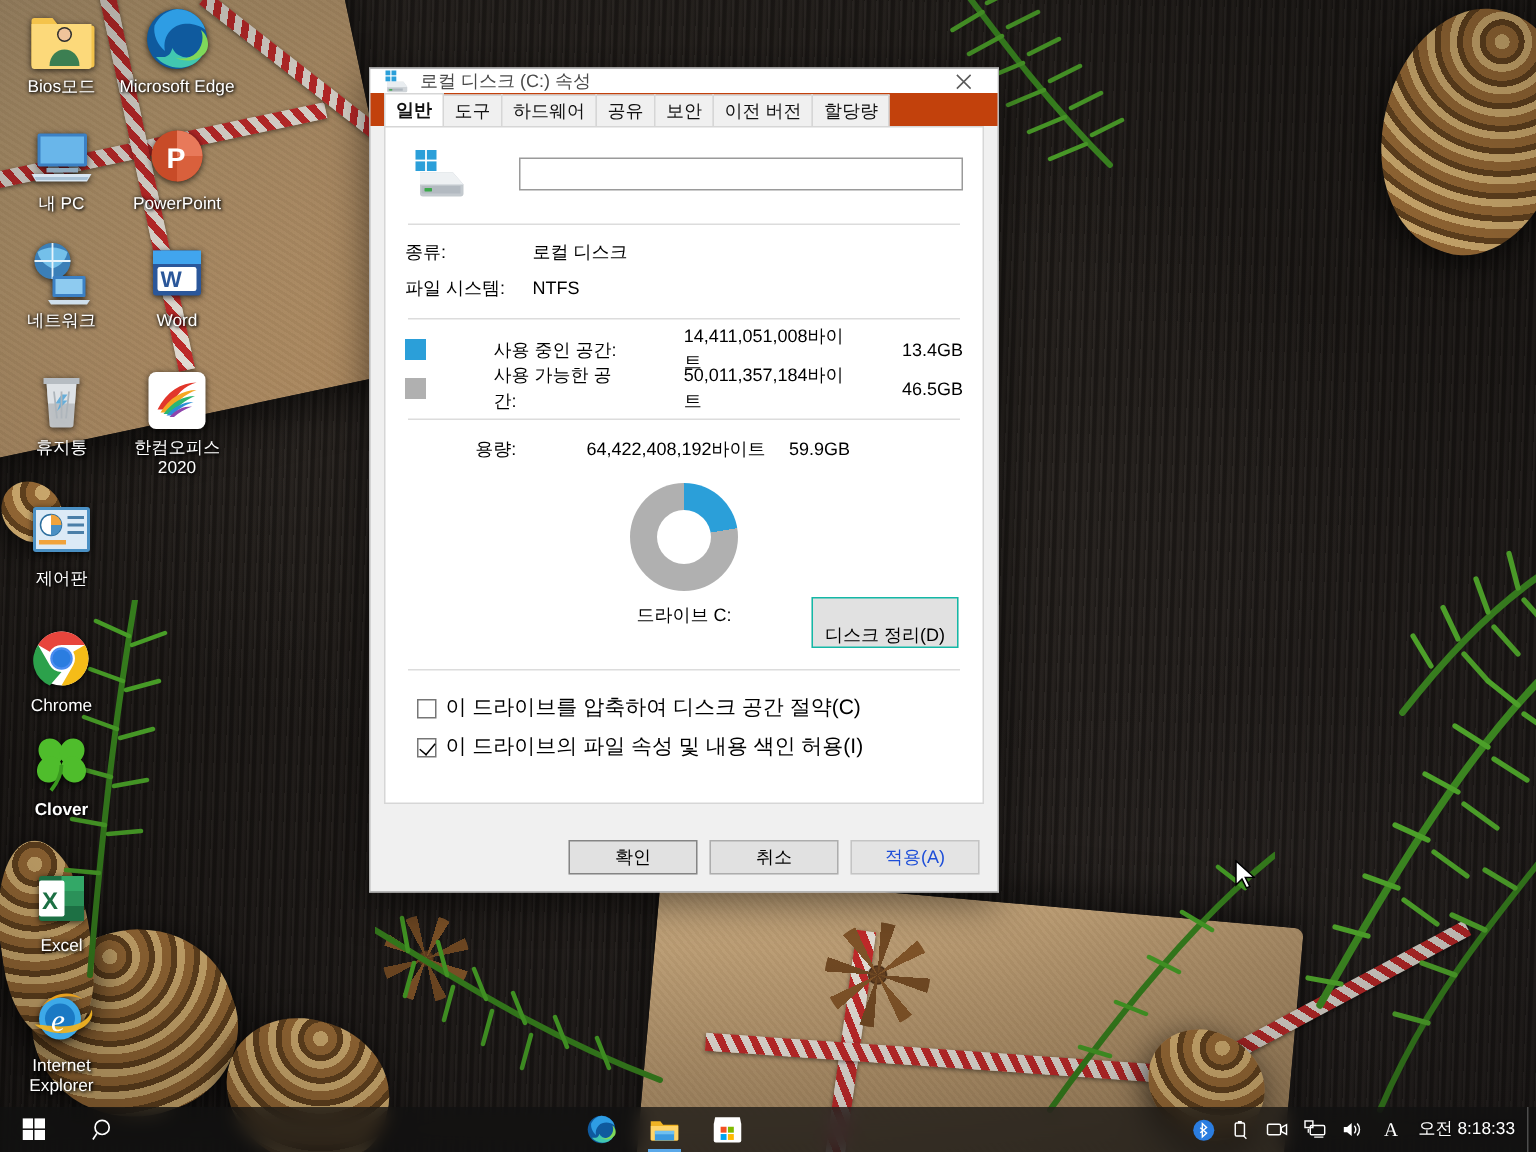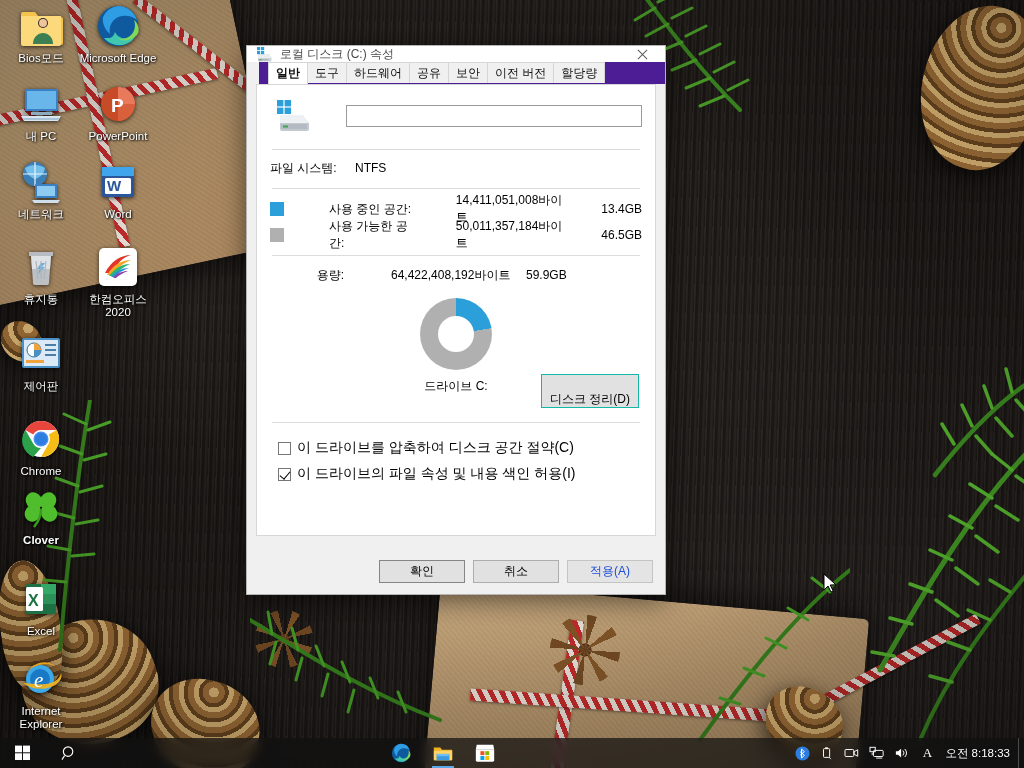--- a/index.html
+++ b/index.html
@@ -194,25 +194,24 @@
   .title-txt { font-size: 12px; color: #4a4a4a; white-space: nowrap; }
   .title-spacer { flex: 1; }
   .btn-close {
     width: 45px; height: 30px;
     display: flex; align-items: center; justify-content: center;
     color: #555; font-size: 14px; line-height: 1;
   }
 
   .tabstrip {
     height: 22px;
-    display: flex; align-items: flex-start;
+    display: flex; align-items: flex-end;
     padding-left: 9px;
-    background: #4c1d95;
+    background: #c2410c;
     position: relative;
-    margin-left: 12px;
   }
   .tab {
     height: 21px;
     padding: 0 7px;
     font-size: 12px;
     display: flex; align-items: center;
     background: #f0f0f0;
     border: 1px solid #d6d6d6;
     border-bottom: none;
     margin-right: -1px;
@@ -647,20 +646,24 @@
             <rect x="8.6" y="8.6" width="6.4" height="6.4" fill="#2b9fd9"></rect>
           </svg>
         </div>
         <input class="lbl-input" type="text" value="" placeholder="" style="">
       </div>
 
       <div class="hr" style="margin-top:16px;"></div>
 
       <div style="padding-top:6px;">
         <div class="kv">
+          <div class="k">종류:</div>
+          <div class="v">로컬 디스크</div>
+        </div>
+        <div class="kv">
           <div class="k">파일 시스템:</div>
           <div class="v">NTFS</div>
         </div>
       </div>
 
       <div class="hr" style="margin-top:8px;"></div>
 
       <div style="padding-top:7px;">
         <div class="spacerow">
           <div class="sw" style="background:#2b9fd9;"></div>

